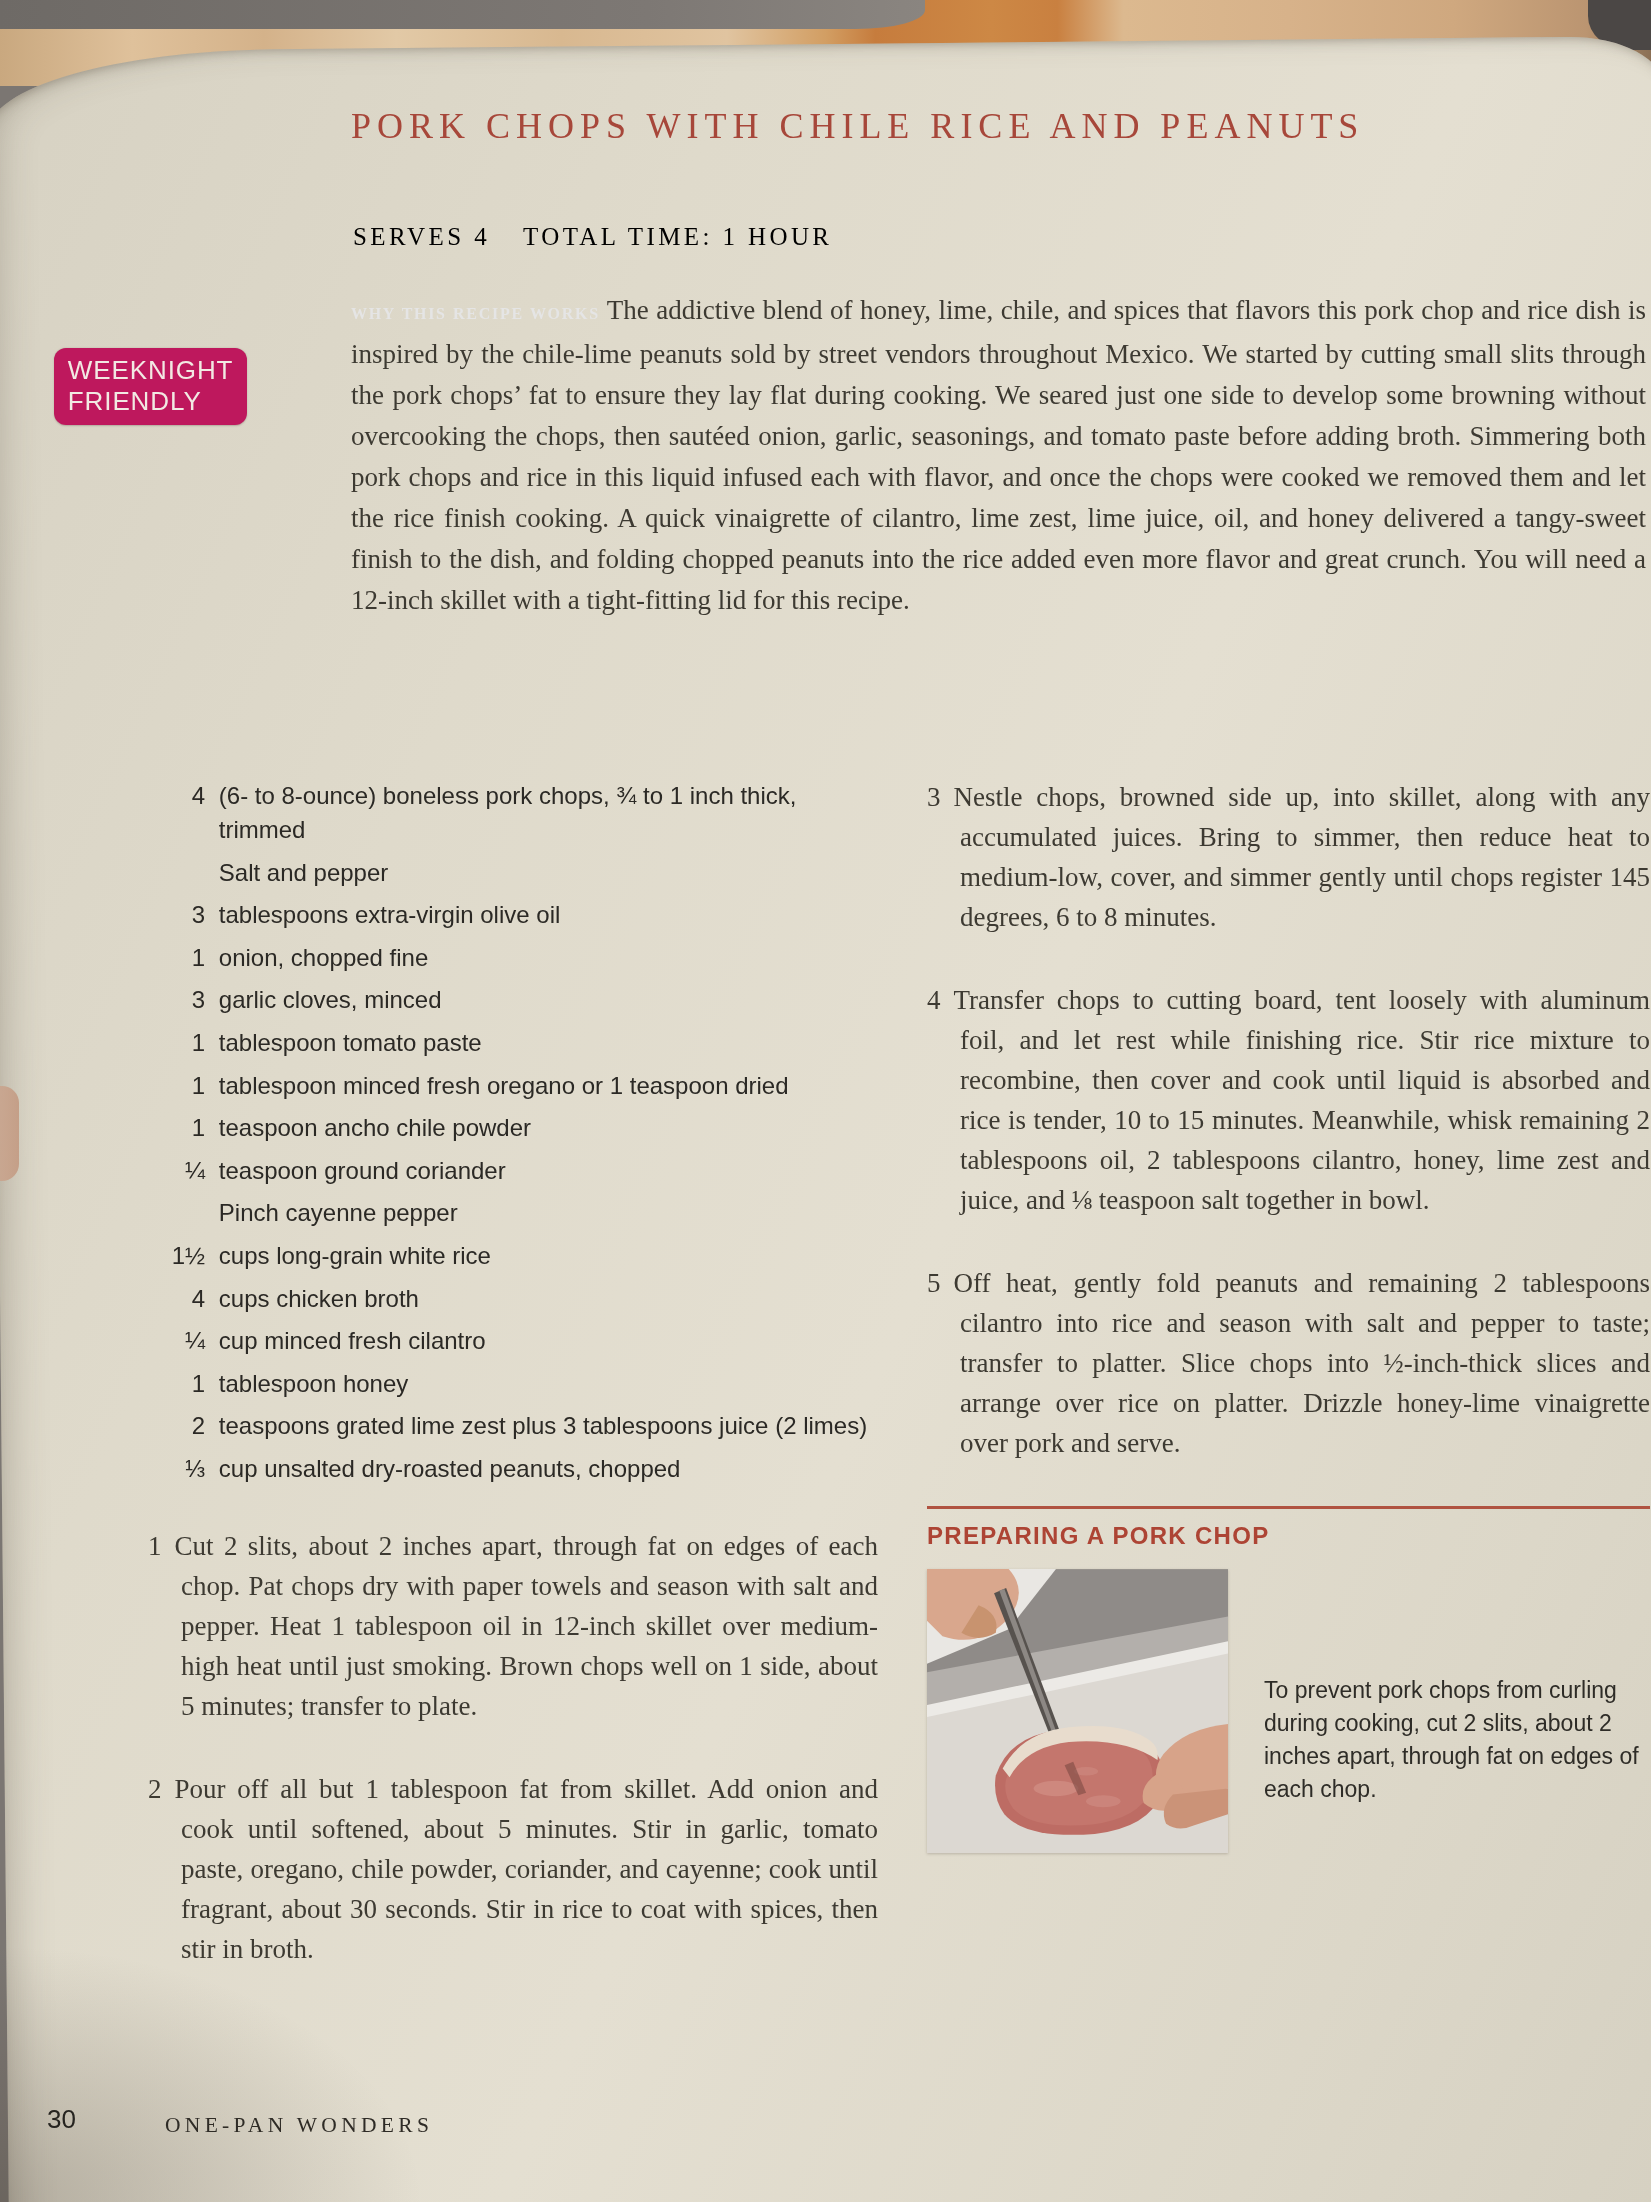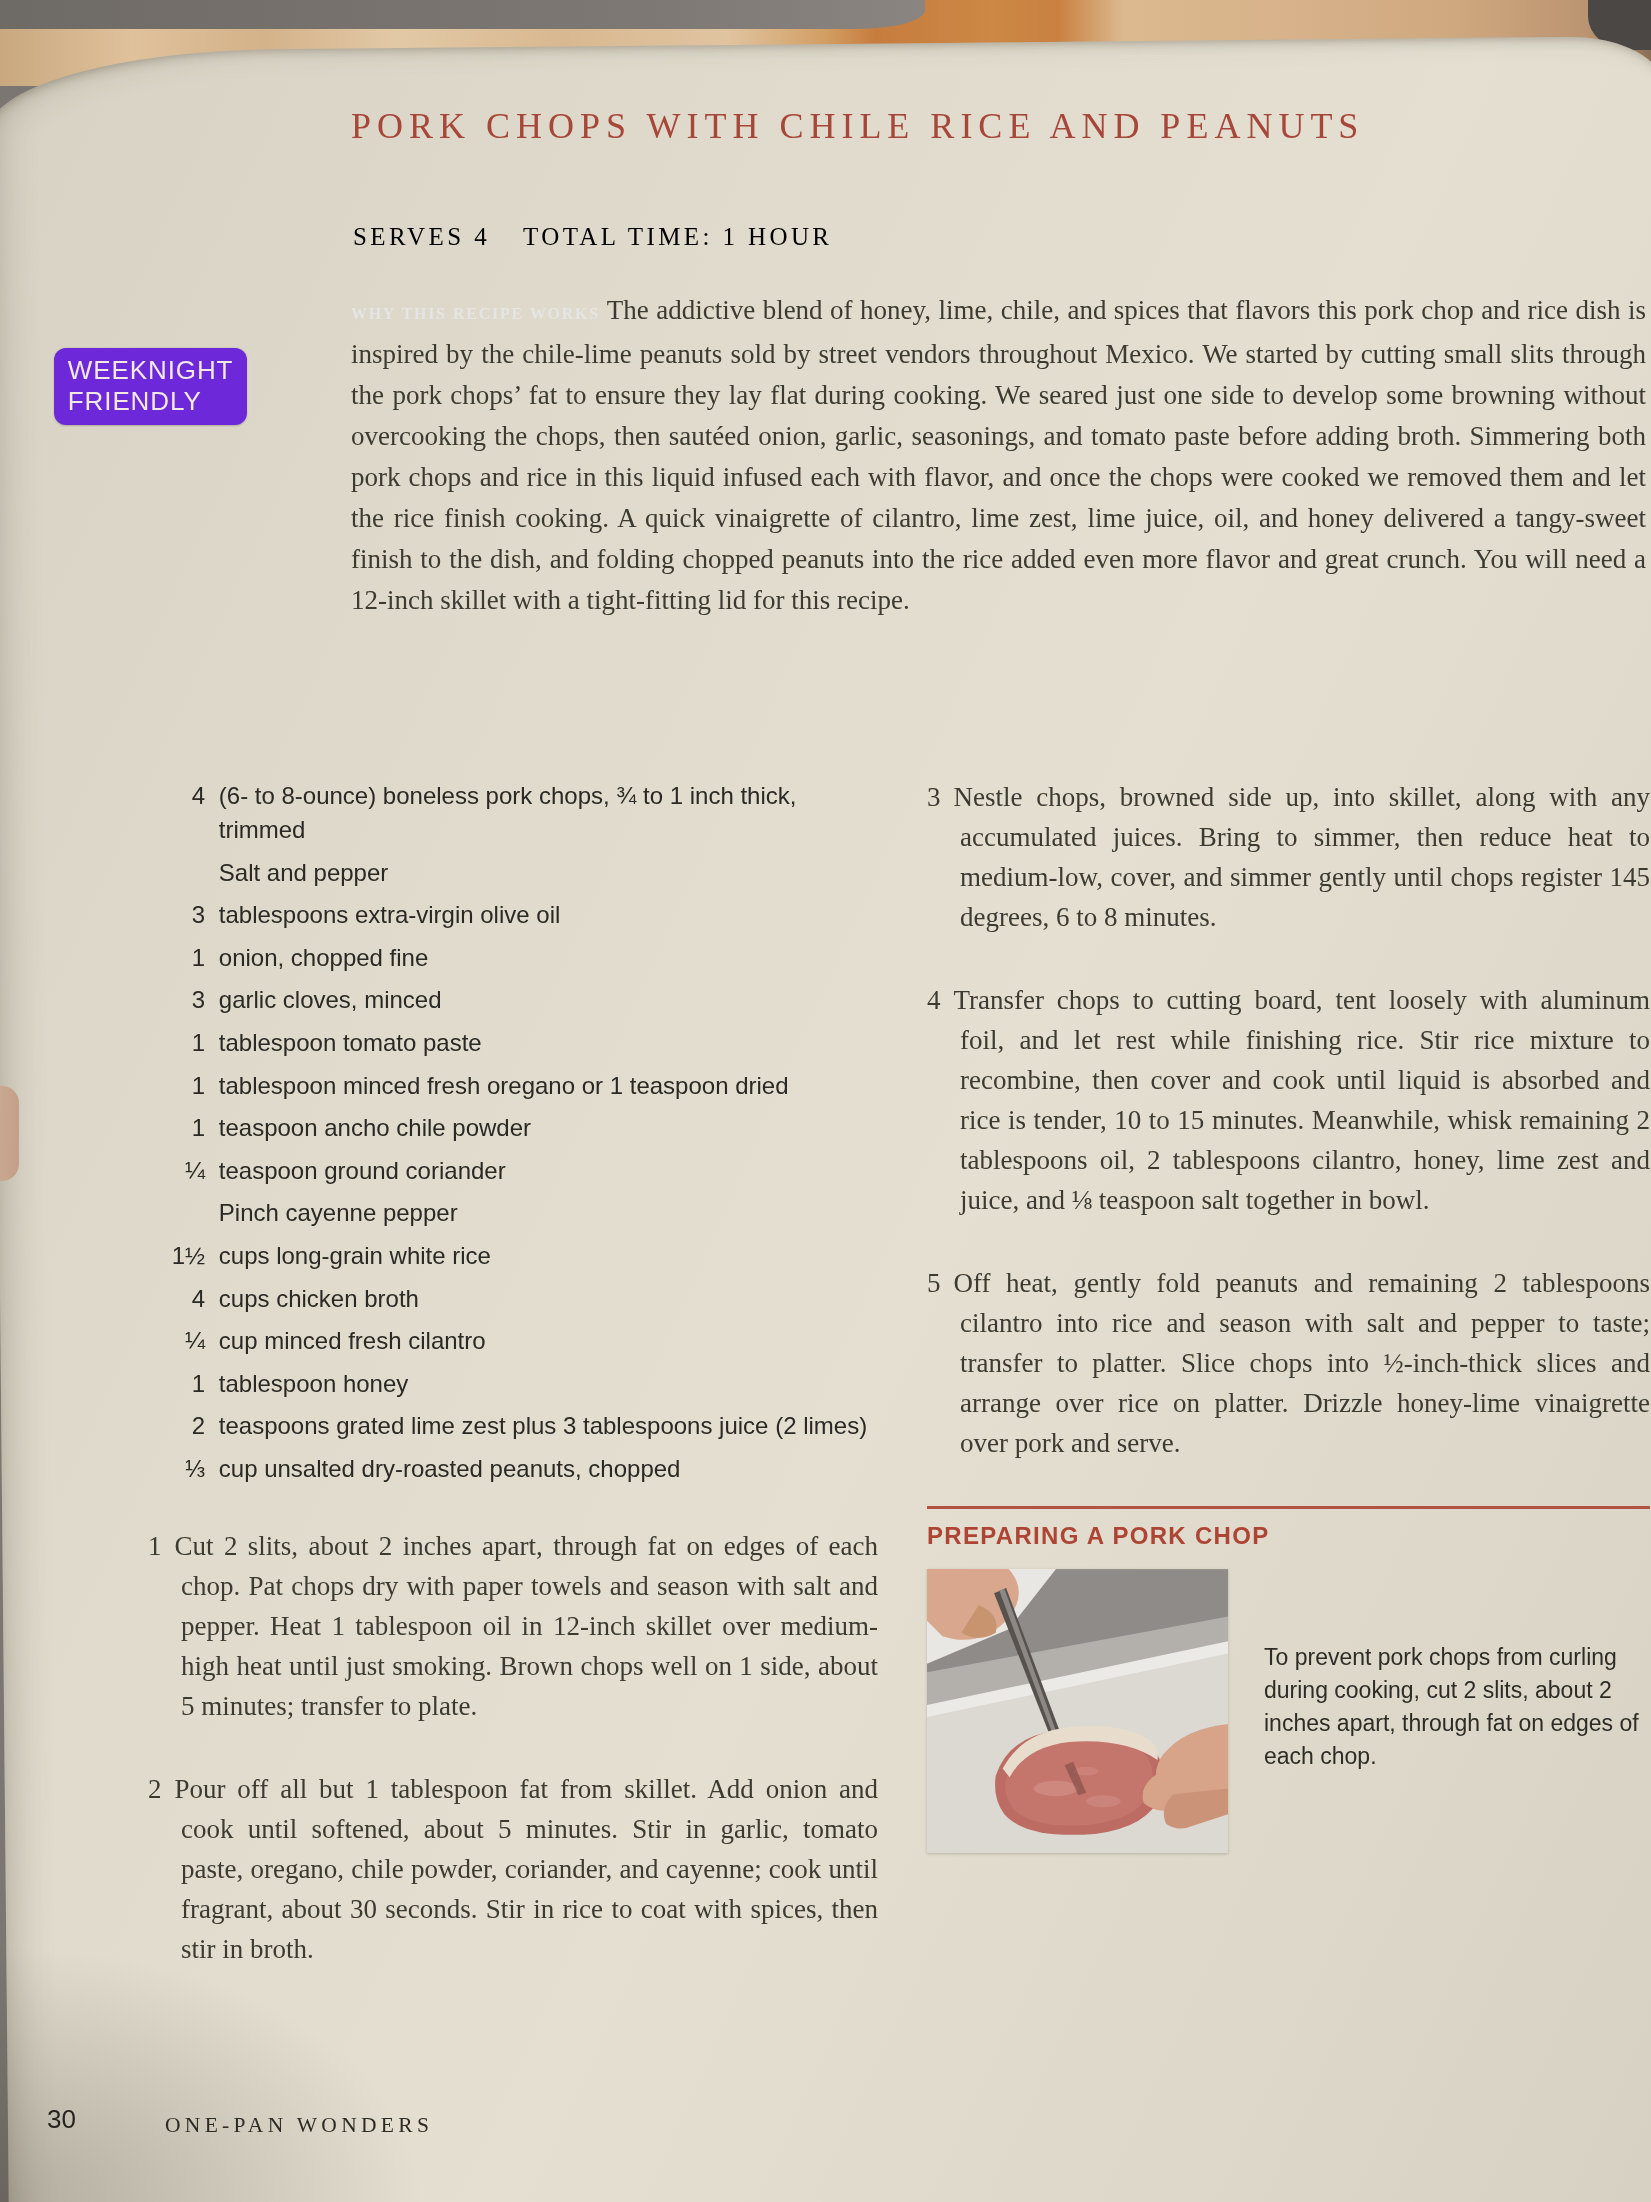--- a/index.html
+++ b/index.html
@@ -53,21 +53,21 @@
     font-size:36px;letter-spacing:6px;color:#a7473a;
     font-weight:500;white-space:nowrap;
   }
   .meta-line{
     position:absolute;left:353px;top:191px;
     font-size:25px;letter-spacing:3.4px;color:#000000;white-space:nowrap;margin-top:32px;
   }
   .meta-line .gap{display:inline-block;width:33px;}
   .badge{
     position:absolute;left:54px;top:348px;
-    background:#6d28d9;color:#f2e9e3;border-radius:12px;
+    background:#be185d;color:#f2e9e3;border-radius:12px;
     font-family:"Liberation Sans", sans-serif;
     font-size:26px;line-height:31px;letter-spacing:0.9px;
     padding:6.9px 13.8px 8.6px 13.8px;
     box-shadow:0 0.9px 1.7px rgba(60,40,30,.25);
   }
   .badge span{display:block;}
 
   
   .intro{
     position:absolute;left:351px;top:263px;width:1295px;
@@ -107,21 +107,21 @@
     margin-top:13.8px;
     font-family:"Liberation Sans", sans-serif;font-weight:700;
     font-size:24px;letter-spacing:1.3px;color:#ad4434;
   }
   .sidebar-body{display:flex;margin-top:19px;}
   .sidebar-photo{
     width:301px;height:284px;flex:0 0 301px;
     box-shadow:0 0.9px 2.6px rgba(70,55,45,.25);
   }
   .sidebar-caption{
-    margin-left:36px;margin-top:72px;width:385px;
+    margin-left:36px;margin-top:105px;width:385px;
     font-family:"Liberation Sans", sans-serif;
     font-size:23px;line-height:33px;color:#2e2c27;
   }
 
   
   .footer-num{
     position:absolute;left:47px;top:2104px;
     font-family:"Liberation Sans", sans-serif;
     font-size:26px;color:#262420;
   }

